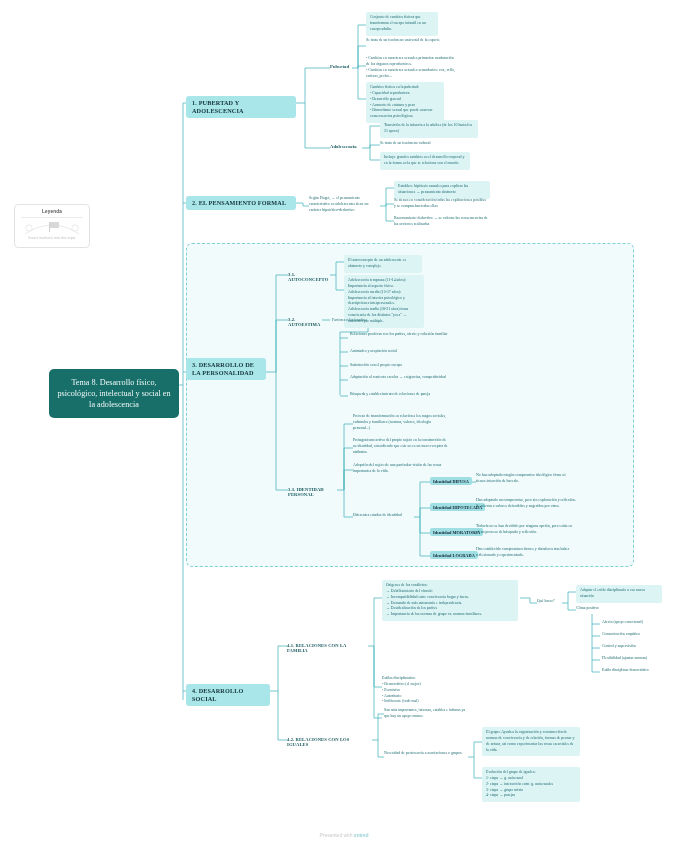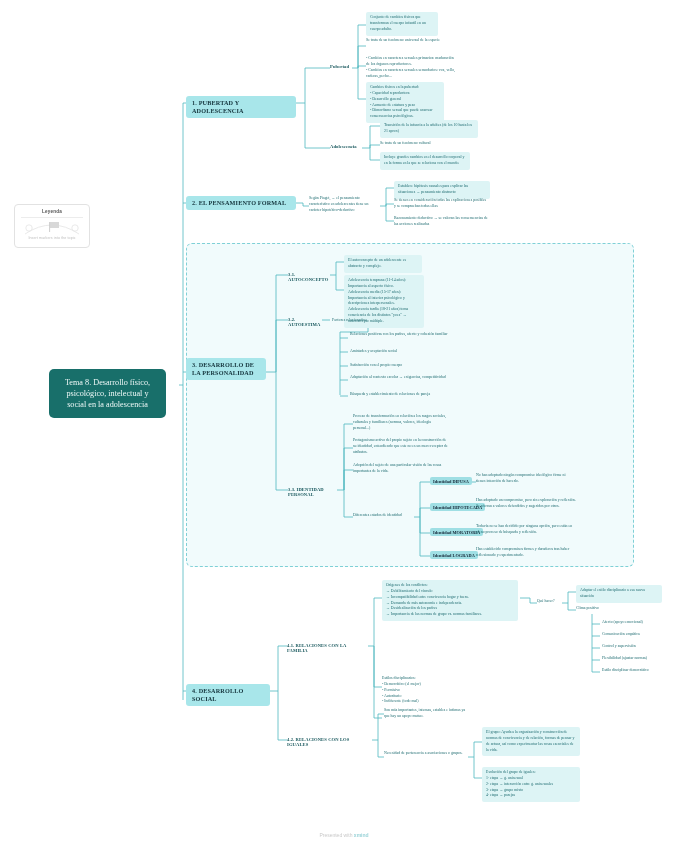--- a/index.html
+++ b/index.html
@@ -9,21 +9,21 @@
   }
   .canvas{position:absolute;inset:0;}
   svg.links{position:absolute;left:0;top:0;width:688px;height:848px;pointer-events:none;}
 
   
   .node{position:absolute;box-sizing:border-box;}
   .txt{white-space:pre-line;}
 
   
   .central{
-    left:49px;top:369px;width:117px;
+    left:49px;top:369px;width:130px;
     background:#186f6a;color:#eef8f7;border-radius:5px;
     padding:8px 7px;text-align:center;font-size:8.2px;line-height:1.35;
     font-family:"Liberation Serif", serif;
   }
 
   
   .main{
     background:#a8e6ea;color:#14343c;border-radius:3px;
     padding:3px 6px;font-size:6.2px;font-weight:bold;letter-spacing:.15px;
     line-height:1.25;font-family:"Liberation Serif", serif;

